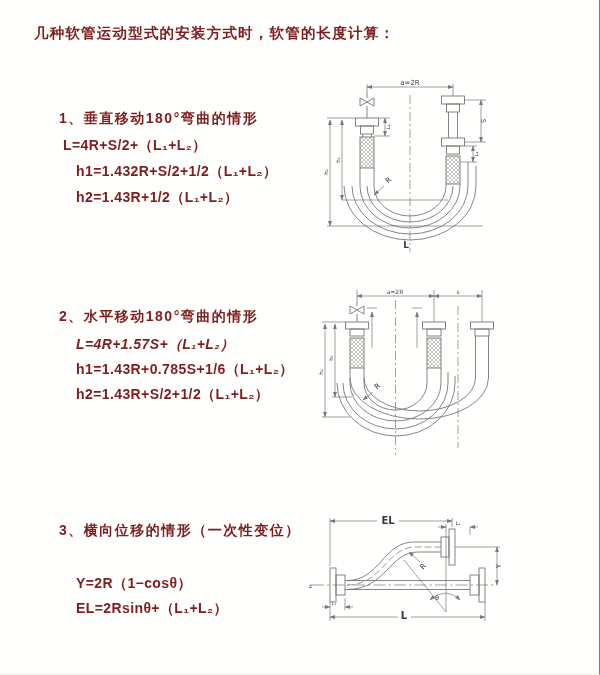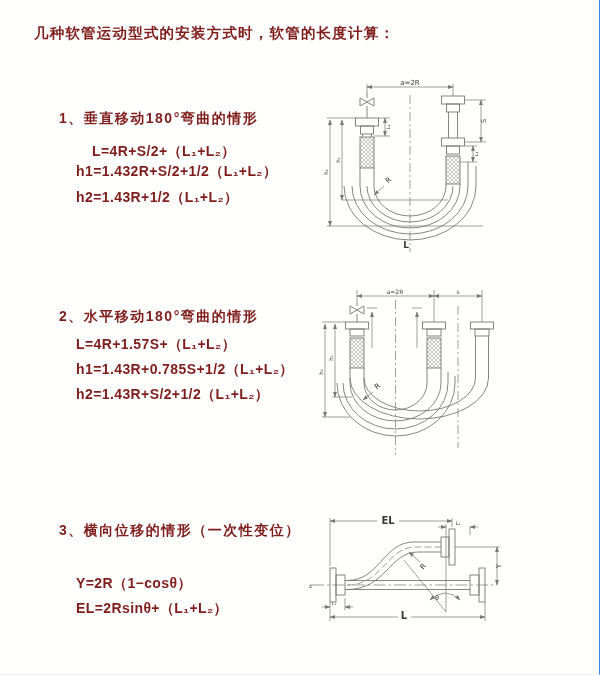--- a/index.html
+++ b/index.html
@@ -17,27 +17,27 @@
   svg text{font-family:"DejaVu Sans","Liberation Sans",sans-serif;fill:#3a3a3a;}
 </style>
 </head>
 <body>
 
 <div class="page">
 
   <div class="abs title" style="left:34px;top:24px;">几种软管运动型式的安装方式时，软管的长度计算：</div>
 
   <div class="abs heading" style="left:47px;top:110px;">1、垂直移动180°弯曲的情形</div>
-  <div class="abs formula" style="left:92px;top:137px;margin-top:6px;">L=4R+S/2+（L₁+L₂）</div>
+  <div class="abs formula" style="left:63px;top:137px;">L=4R+S/2+（L₁+L₂）</div>
   <div class="abs formula" style="left:76px;top:163px;text-align:right;">h1=1.432R+S/2+1/2（L₁+L₂）</div>
   <div class="abs formula" style="left:76px;top:189px;">h2=1.43R+1/2（L₁+L₂）</div>
 
   <div class="abs heading" style="left:47px;top:308px;text-align:right;">2、水平移动180°弯曲的情形</div>
-  <div class="abs formula" style="left:76px;top:336px;">L=4R+1.57S+（L₁+L₂）</div>
-  <div class="abs formula" style="left:76px;top:361px;">h1=1.43R+0.785S+1/2（L₁+L₂）</div>
+  <div class="abs formula" style="left:76px;top:336px;font-style:italic;">L=4R+1.57S+（L₁+L₂）</div>
+  <div class="abs formula" style="left:76px;top:361px;">h1=1.43R+0.785S+1/6（L₁+L₂）</div>
   <div class="abs formula" style="left:76px;top:386px;">h2=1.43R+S/2+1/2（L₁+L₂）</div>
 
   <div class="abs heading" style="left:47px;top:522px;">3、横向位移的情形（一次性变位）</div>
   <div class="abs formula" style="left:76px;top:575px;">Y=2R（1−cosθ）</div>
   <div class="abs formula" style="left:76px;top:600px;">EL=2Rsinθ+（L₁+L₂）</div>
 
   <svg style="left:315px;top:72px;" width="250" height="190" viewBox="315 72 250 190">
     <defs>
       <marker id="m1" viewBox="0 0 10 10" refX="9" refY="5" markerWidth="8" markerHeight="8" orient="auto-start-reverse">
         <path d="M0,1.5 L10,5 L0,8.5 z" fill="#777"></path>

